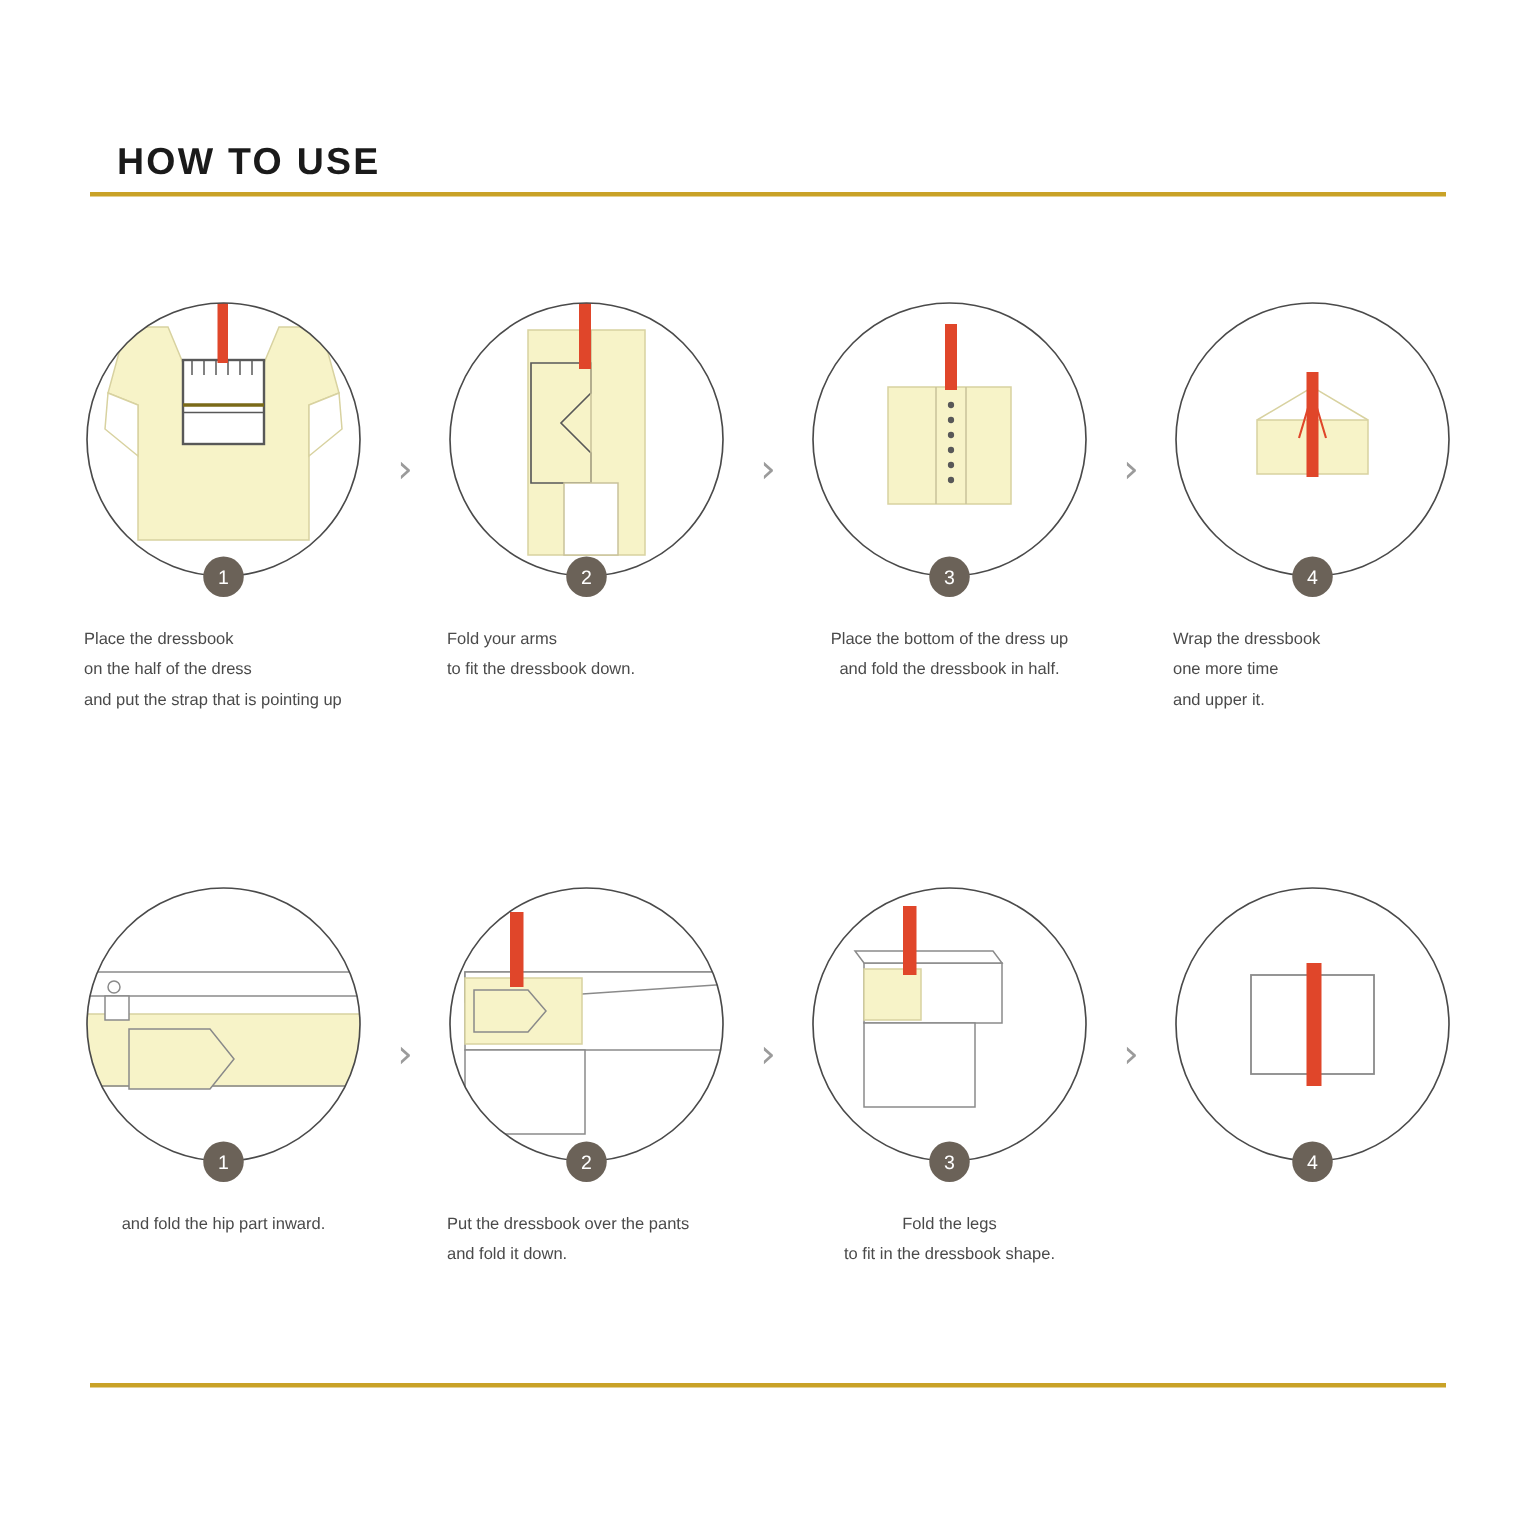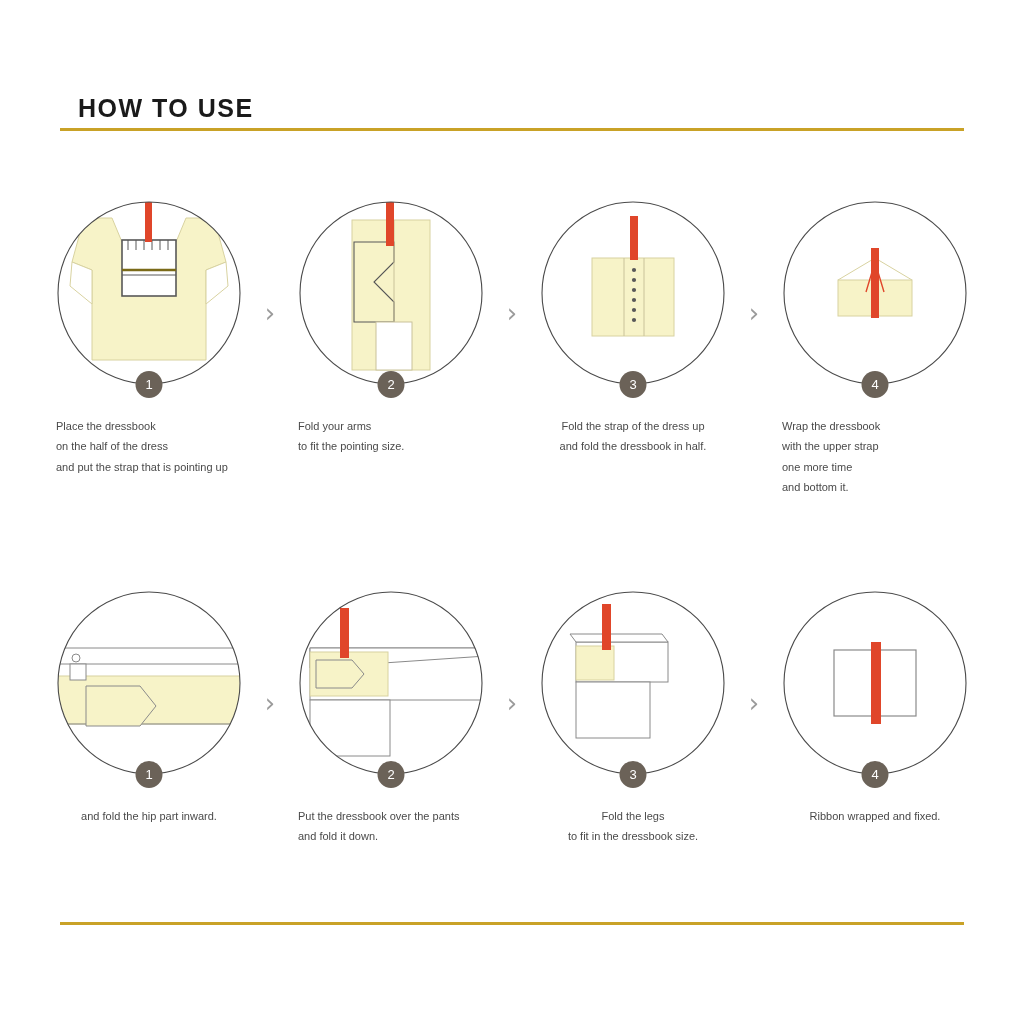--- a/index.html
+++ b/index.html
@@ -169,21 +169,21 @@
             <line x1="96" y1="20" x2="96" y2="170" stroke="#c9c29a" stroke-width="1"></line>
             <rect x="78" y="122" width="36" height="48" fill="#ffffff" stroke="#c9c29a" stroke-width="1"></rect>
             <rect x="88" y="-4" width="8" height="50" fill="#e0462a"></rect>
           </g>
           <circle cx="93" cy="93" r="91" fill="none" stroke="#4a4a4a" stroke-width="1.1"></circle>
         </svg>
         <div class="badge">2</div>
       </div>
       <div class="caption left">
         <div>Fold your arms</div>
-        <div>to fit the pointing size.</div>
+        <div>to fit the dressbook down.</div>
       </div>
     </div>
 
     <div class="arrow">›</div>
 
     <div class="step">
       <div class="circle-wrap">
         <svg width="186" height="186" viewBox="0 0 186 186">
           <defs>
               <clipPath id="c3">
@@ -203,21 +203,21 @@
               <circle cx="94" cy="110" r="2.1"></circle>
               <circle cx="94" cy="120" r="2.1"></circle>
             </g>
             <rect x="90" y="16" width="8" height="44" fill="#e0462a"></rect>
           </g>
           <circle cx="93" cy="93" r="91" fill="none" stroke="#4a4a4a" stroke-width="1.1"></circle>
         </svg>
         <div class="badge">3</div>
       </div>
       <div class="caption">
-        <div>Fold the strap of the dress up</div>
+        <div>Place the bottom of the dress up</div>
         <div>and fold the dressbook in half.</div>
       </div>
     </div>
 
     <div class="arrow">›</div>
 
     <div class="step">
       <div class="circle-wrap">
         <svg width="186" height="186" viewBox="0 0 186 186">
           <defs>
@@ -231,23 +231,22 @@
             <path d="M56 80 L93 58 L130 80" fill="none" stroke="#d8d2a0" stroke-width="1"></path>
             <path d="M93 62 L84 92 M93 62 L93 94 M93 62 L102 92" stroke="#e0462a" stroke-width="1.4" fill="none"></path>
             <rect x="89" y="48" width="8" height="70" fill="#e0462a"></rect>
           </g>
           <circle cx="93" cy="93" r="91" fill="none" stroke="#4a4a4a" stroke-width="1.1"></circle>
         </svg>
         <div class="badge">4</div>
       </div>
       <div class="caption left">
         <div>Wrap the dressbook</div>
-        <div>with the upper strap</div>
         <div>one more time</div>
-        <div>and bottom it.</div>
+        <div>and upper it.</div>
       </div>
     </div>
 
   </div>
 
   <div class="row row-2">
 
     <div class="step">
       <div class="circle-wrap">
         <svg width="186" height="186" viewBox="0 0 186 186">
@@ -321,21 +320,21 @@
             <rect x="36" y="56" width="38" height="34" fill="#f7f3c8" stroke="#d8d2a0" stroke-width="1"></rect>
             <rect x="36" y="92" width="74" height="56" fill="#ffffff" stroke="#8a8a8a" stroke-width="1"></rect>
             <rect x="62" y="14" width="9" height="46" fill="#e0462a"></rect>
           </g>
           <circle cx="93" cy="93" r="91" fill="none" stroke="#4a4a4a" stroke-width="1.1"></circle>
         </svg>
         <div class="badge">3</div>
       </div>
       <div class="caption">
         <div>Fold the legs</div>
-        <div>to fit in the dressbook size.</div>
+        <div>to fit in the dressbook shape.</div>
       </div>
     </div>
 
     <div class="arrow">›</div>
 
     <div class="step">
       <div class="circle-wrap">
         <svg width="186" height="186" viewBox="0 0 186 186">
           <defs>
               <clipPath id="d4">
@@ -344,20 +343,17 @@
             </defs>
           <g clip-path="url(#d4)">
             <rect x="0" y="0" width="186" height="186" fill="#ffffff"></rect>
             <rect x="52" y="60" width="82" height="66" fill="#ffffff" stroke="#8a8a8a" stroke-width="1.2"></rect>
             <rect x="89" y="52" width="10" height="82" fill="#e0462a"></rect>
           </g>
           <circle cx="93" cy="93" r="91" fill="none" stroke="#4a4a4a" stroke-width="1.1"></circle>
         </svg>
         <div class="badge">4</div>
       </div>
-      <div class="caption">
-        <div>Ribbon wrapped and fixed.</div>
-      </div>
     </div>
 
   </div>
 
 </div>
 
 </body></html>

